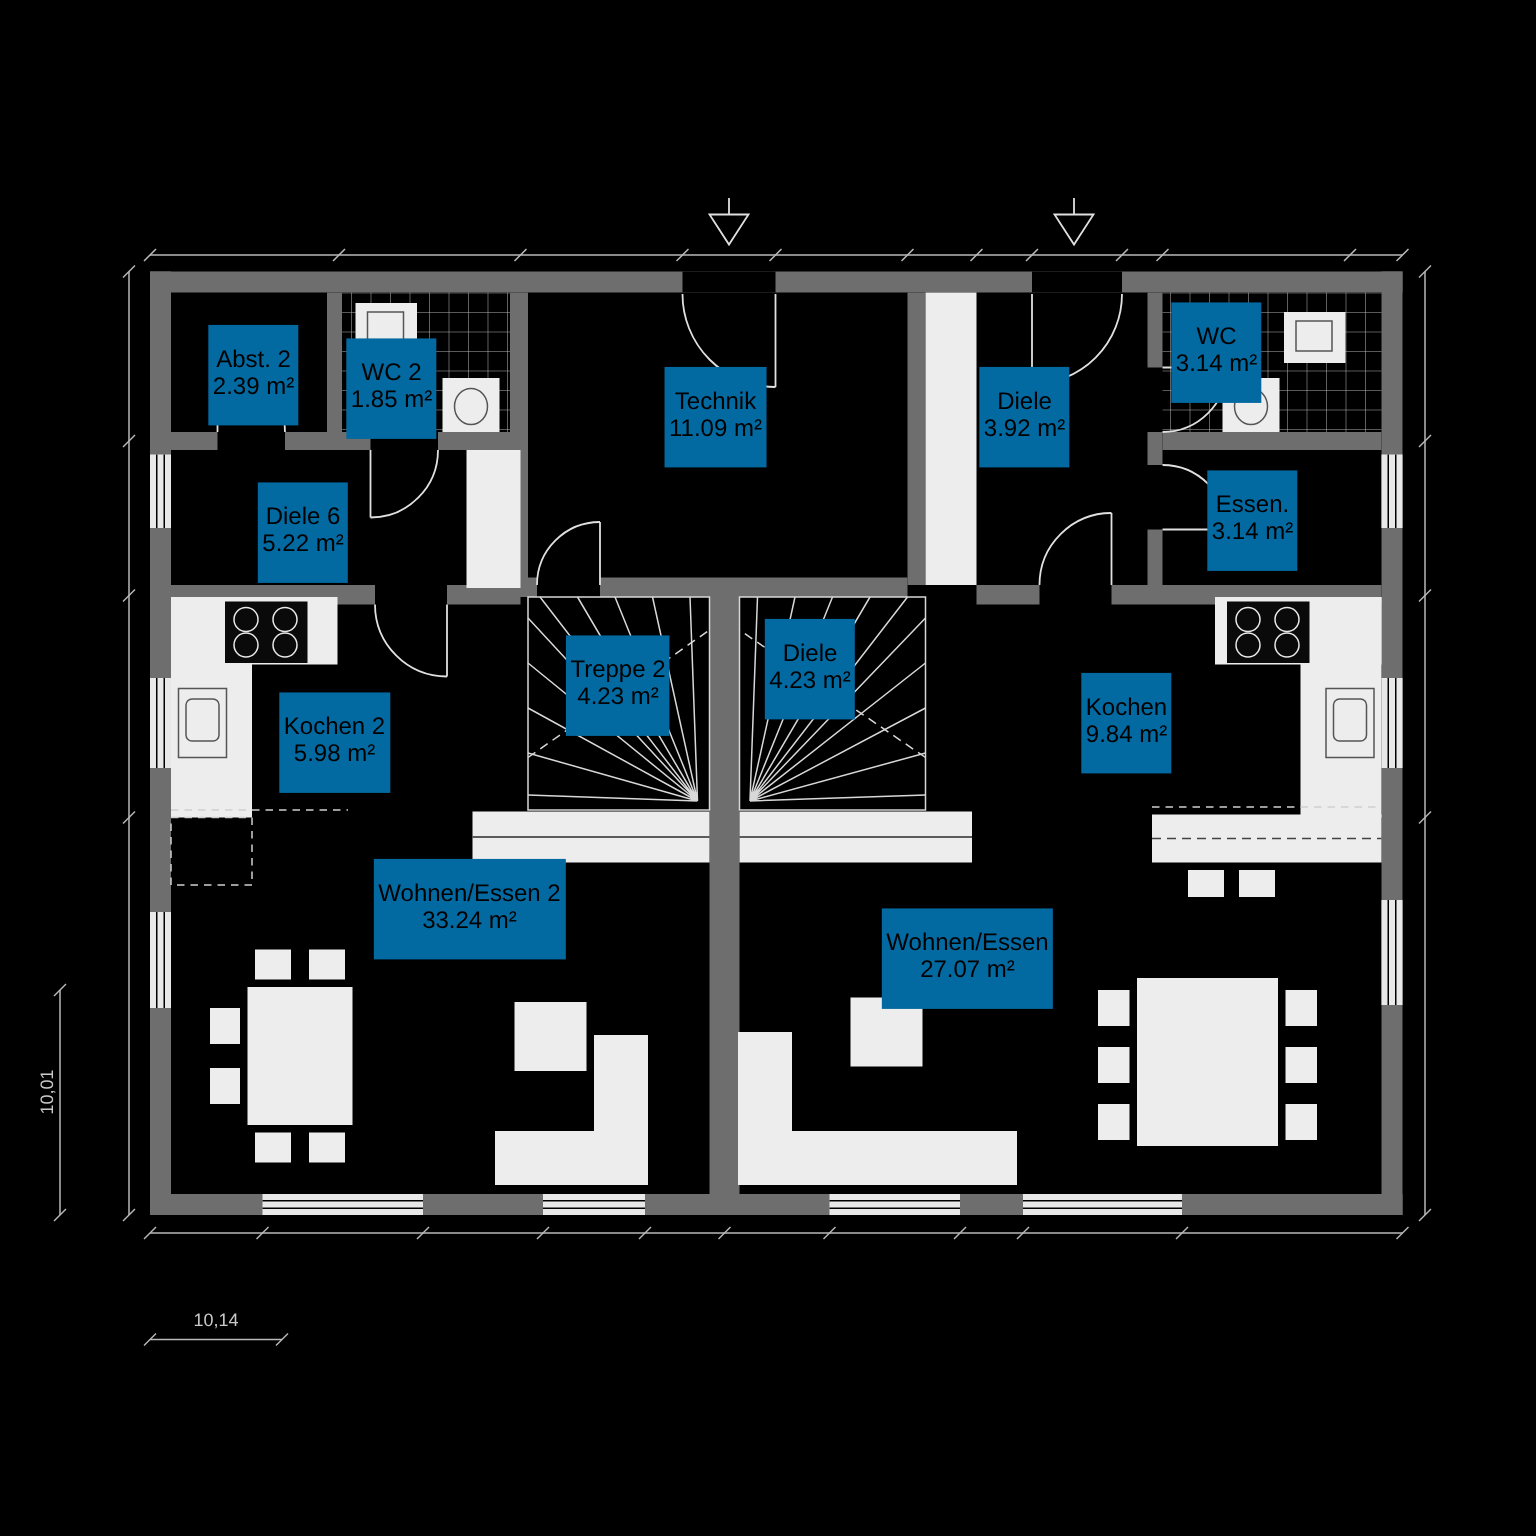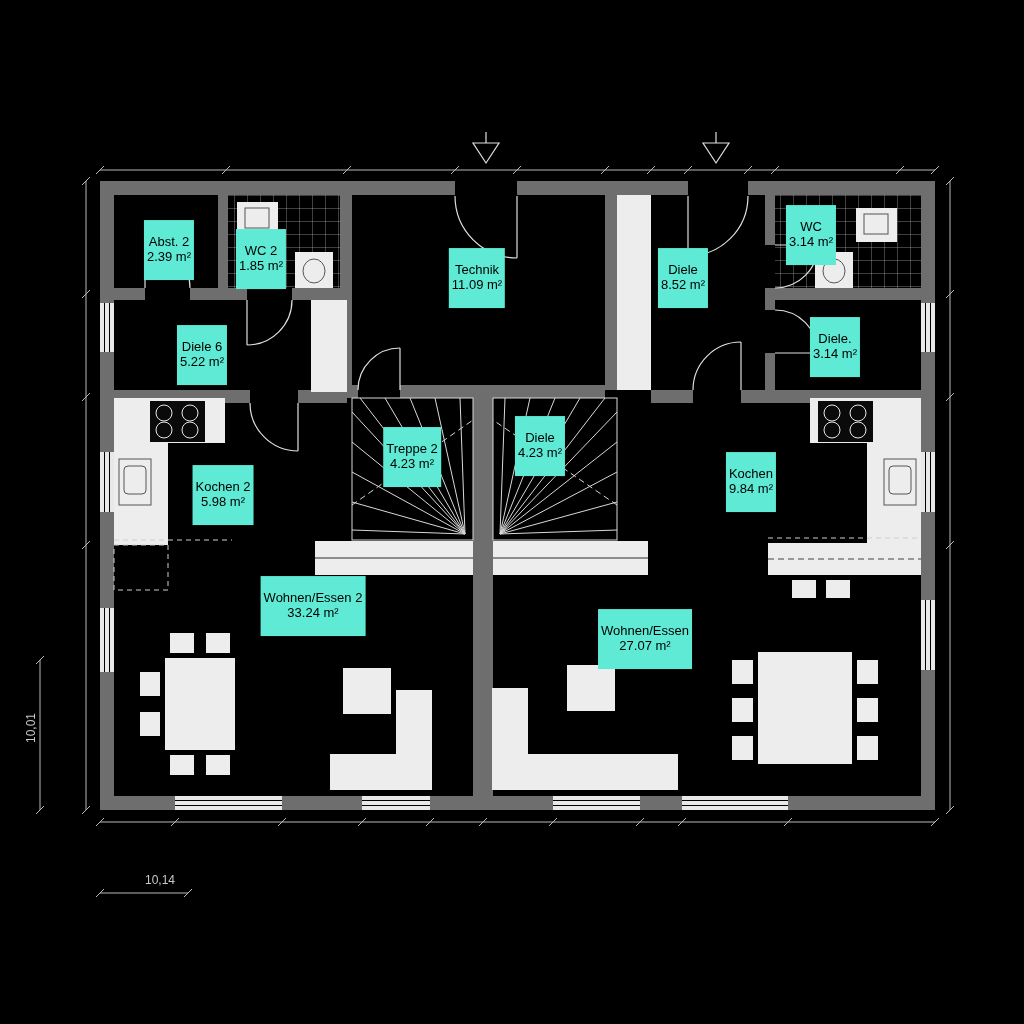--- a/index.html
+++ b/index.html
@@ -1,21 +1,21 @@
 <!DOCTYPE html>
 <html><head>
 <meta charset="utf-8">
 <style>
   * { margin:0; padding:0; box-sizing:border-box; }
   html,body { background:#000; width:1024px; height:1024px; }
   .canvas { position:relative; width:1024px; height:1024px; background:#000; overflow:hidden;
             font-family:"Liberation Sans", sans-serif; }
   .canvas svg { position:absolute; left:0; top:0; }
-  .room-label { position:absolute; transform:translate(-50%,-50%); background:#5eead4; color:#000;
-                font-size:13px; line-height:1.15; text-align:center; padding:15px 3px;
+  .room-label { position:absolute; transform:translate(-50%,-50%); background:#0369a1; color:#000;
+                font-size:16px; line-height:1.15; text-align:center; padding:15px 3px;
                 white-space:nowrap; z-index:2; }
   .dim-label { position:absolute; transform:translate(-50%,-50%); color:#c9c9c9; font-size:12px;
                white-space:nowrap; z-index:2; }
   .dim-label.vertical { transform:translate(-50%,-50%) rotate(-90deg); }
 </style>
 </head>
 <body>
 
 <div class="canvas">
 
@@ -334,28 +334,28 @@
   <div class="room-label" style="left:261px;top:259px">
     <div>WC 2</div>
     <div>1.85 m²</div>
   </div>
   <div class="room-label" style="left:477px;top:278px">
     <div>Technik</div>
     <div>11.09 m²</div>
   </div>
   <div class="room-label" style="left:683px;top:278px">
     <div>Diele</div>
-    <div>8.52 m²</div>
+    <div>3.92 m²</div>
   </div>
   <div class="room-label" style="left:811px;top:235px">
     <div>WC</div>
     <div>3.14 m²</div>
   </div>
   <div class="room-label" style="left:835px;top:347px">
-    <div>Diele.</div>
+    <div>Essen.</div>
     <div>3.14 m²</div>
   </div>
   <div class="room-label" style="left:202px;top:355px">
     <div>Diele 6</div>
     <div>5.22 m²</div>
   </div>
   <div class="room-label" style="left:412px;top:457px">
     <div>Treppe 2</div>
     <div>4.23 m²</div>
   </div>
@@ -373,16 +373,16 @@
   </div>
   <div class="room-label" style="left:313px;top:606px">
     <div>Wohnen/Essen 2</div>
     <div>33.24 m²</div>
   </div>
   <div class="room-label" style="left:645px;top:639px">
     <div>Wohnen/Essen</div>
     <div>27.07 m²</div>
   </div>
 
-  <div class="dim-label" style="left:160px;top:880px">10,14</div>
+  <div class="dim-label" style="left:144px;top:880px">10,14</div>
   <div class="dim-label vertical" style="left:31px;top:728px">10,01</div>
 
 </div>
 
 </body></html>

